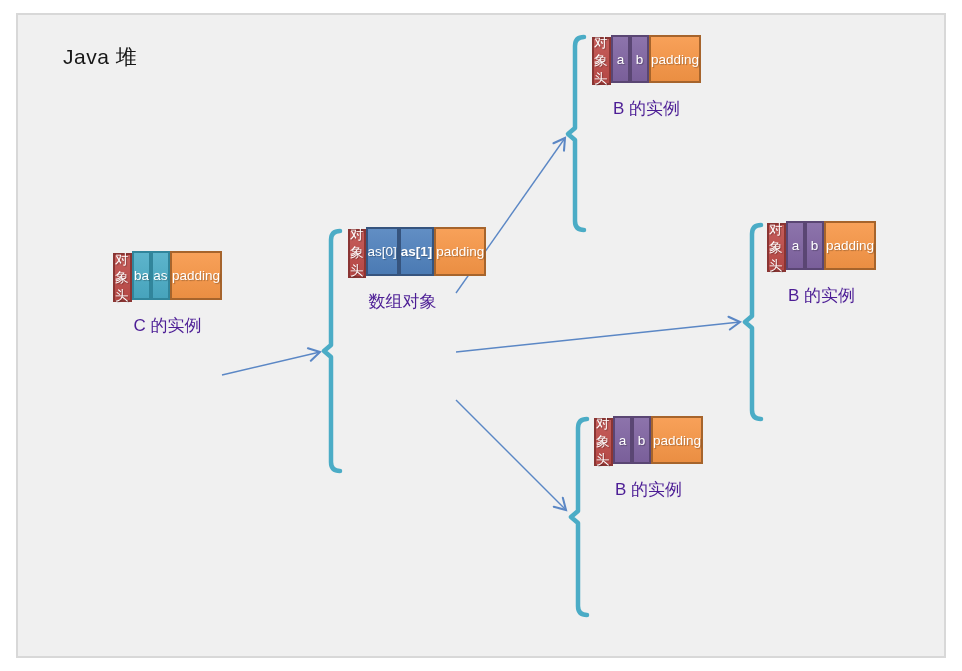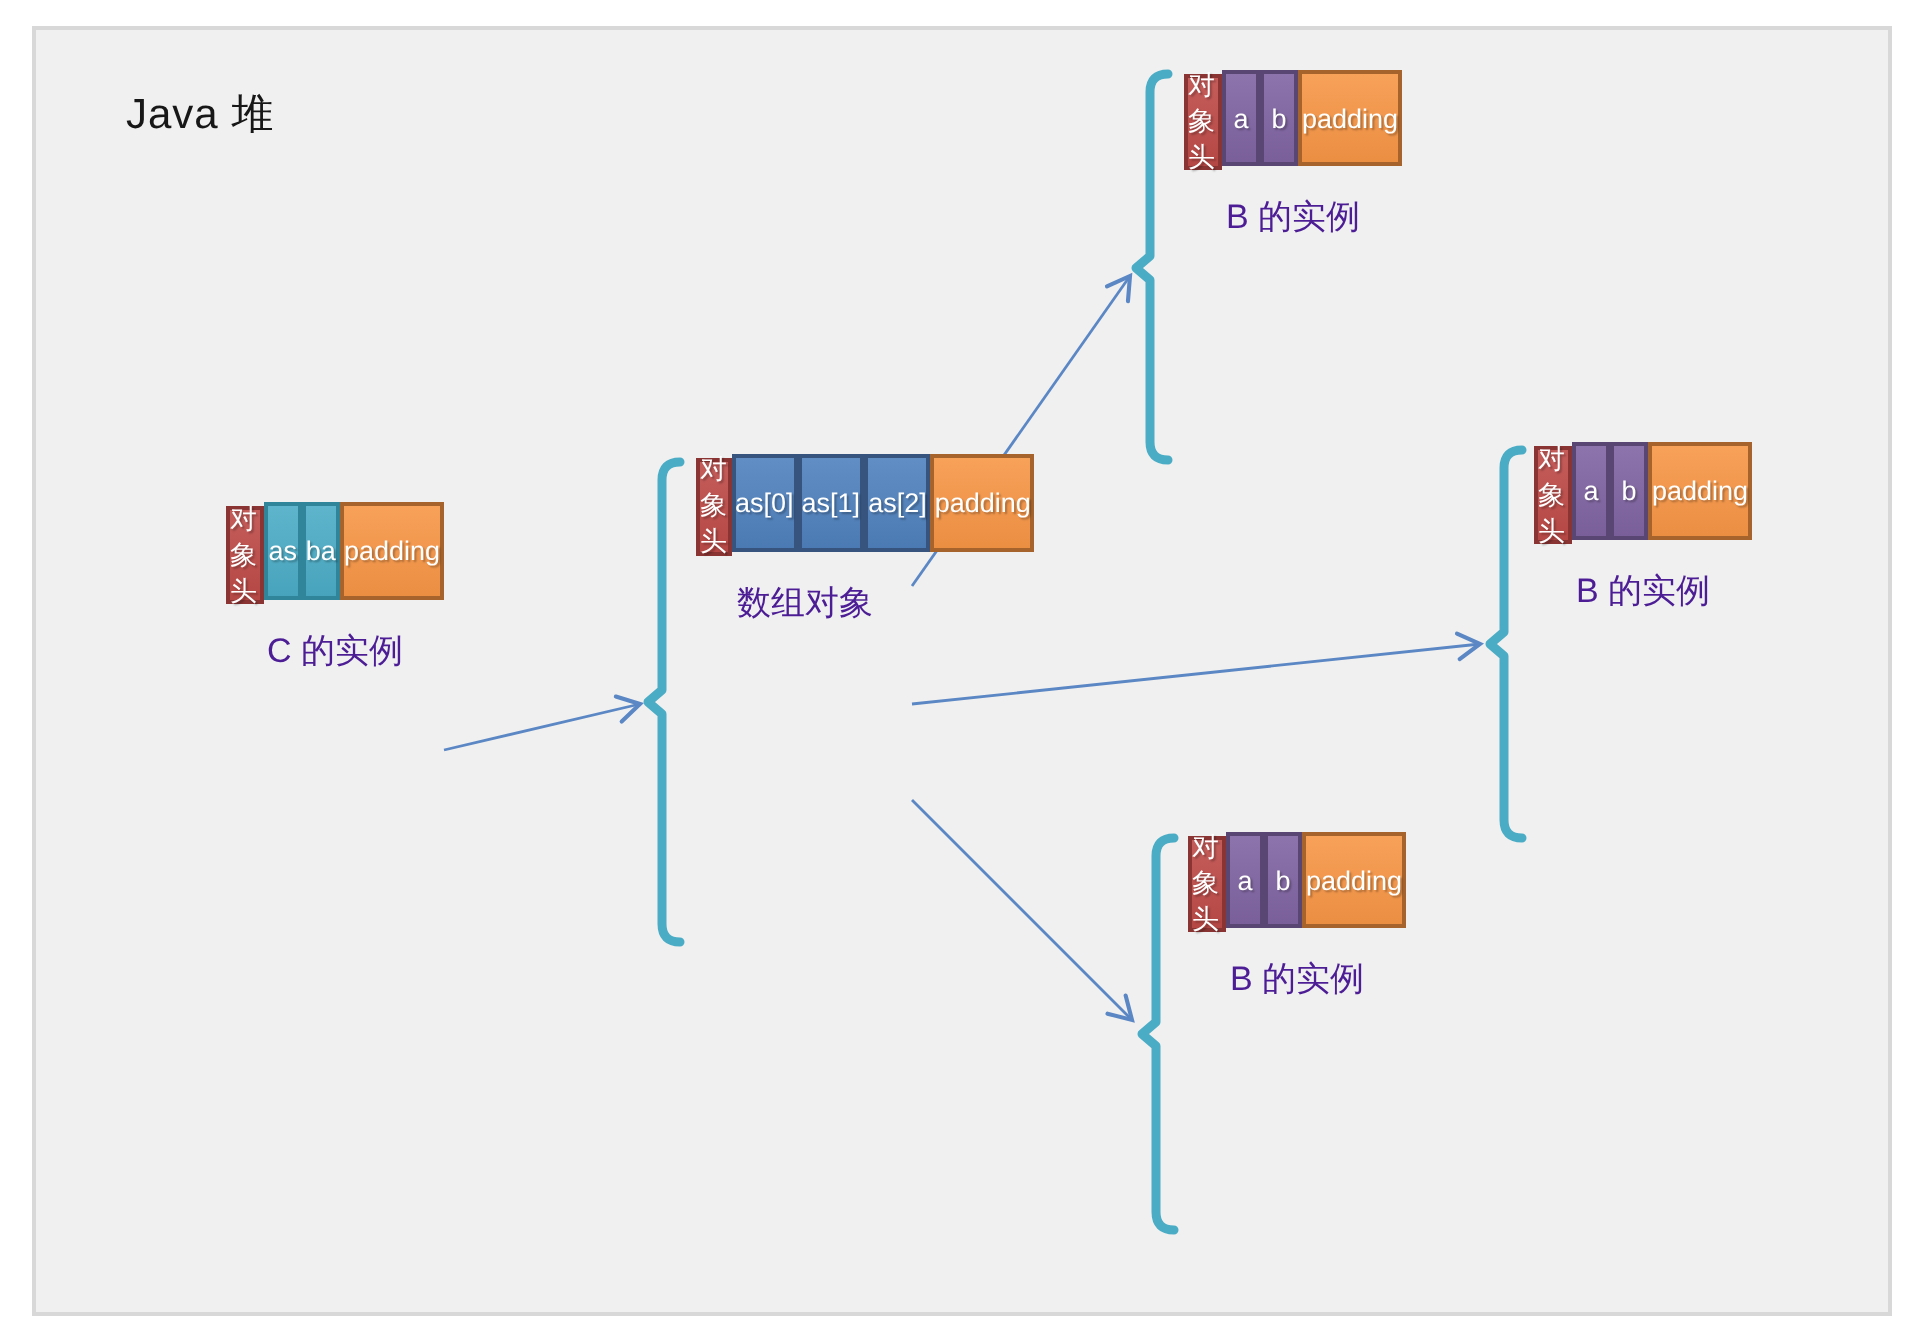--- a/index.html
+++ b/index.html
@@ -66,33 +66,32 @@
 
     <path d="M340,231 Q331,231 331,240 L331,345 L324,351 L331,357 L331,462 Q331,471 340,471" fill="none" stroke="#4BACC6" stroke-width="4.5" stroke-linecap="round" stroke-linejoin="round"></path>
     <path d="M584,37 Q575,37 575,46 L575,128 L568,134 L575,140 L575,221 Q575,230 584,230" fill="none" stroke="#4BACC6" stroke-width="4.5" stroke-linecap="round" stroke-linejoin="round"></path>
     <path d="M761,225 Q752,225 752,234 L752,316 L745,322 L752,328 L752,410 Q752,419 761,419" fill="none" stroke="#4BACC6" stroke-width="4.5" stroke-linecap="round" stroke-linejoin="round"></path>
     <path d="M587,419 Q578,419 578,428 L578,511 L571,517 L578,523 L578,606 Q578,615 587,615" fill="none" stroke="#4BACC6" stroke-width="4.5" stroke-linecap="round" stroke-linejoin="round"></path>
   </svg>
 
   <div id="g-c" class="obj-group">
     <div class="cells">
         <div class="cell" style="background-color: rgb(190, 75, 72); border-color: rgb(138, 53, 51);">对象头</div>
+        <div class="cell" style="background-color: rgb(75, 172, 198); border-color: rgb(49, 133, 155);">ba</div>
         <div class="cell" style="background-color: rgb(75, 172, 198); border-color: rgb(49, 133, 155);">as</div>
-        <div class="cell" style="background-color: rgb(75, 172, 198); border-color: rgb(49, 133, 155);">ba</div>
         <div class="cell" style="background-color: rgb(247, 150, 70); border-color: rgb(166, 100, 44);">padding</div>
       </div>
     <div class="box-label">C 的实例</div>
   </div>
 
   <div id="g-array" class="obj-group g-array">
     <div class="cells">
         <div class="cell" style="background-color: rgb(190, 75, 72); border-color: rgb(138, 53, 51);">对象头</div>
         <div class="cell" style="background-color: rgb(79, 129, 189); border-color: rgb(54, 84, 126);">as[0]</div>
-        <div class="cell" style="background-color: rgb(79, 129, 189); border-color: rgb(54, 84, 126);">as[1]</div>
-        <div class="cell" style="background-color: rgb(79, 129, 189); border-color: rgb(54, 84, 126);">as[2]</div>
+        <div class="cell" style="background-color: rgb(79, 129, 189); border-color: rgb(54, 84, 126); font-weight: bold;">as[1]</div>
         <div class="cell" style="background-color: rgb(247, 150, 70); border-color: rgb(166, 100, 44);">padding</div>
       </div>
     <div class="box-label">数组对象</div>
   </div>
 
   <div id="g-btop" class="obj-group g-btop">
     <div class="cells">
         <div class="cell" style="background-color: rgb(190, 75, 72); border-color: rgb(138, 53, 51);">对象头</div>
         <div class="cell" style="background-color: rgb(128, 100, 162); border-color: rgb(90, 70, 115);">a</div>
         <div class="cell" style="background-color: rgb(128, 100, 162); border-color: rgb(90, 70, 115);">b</div>

